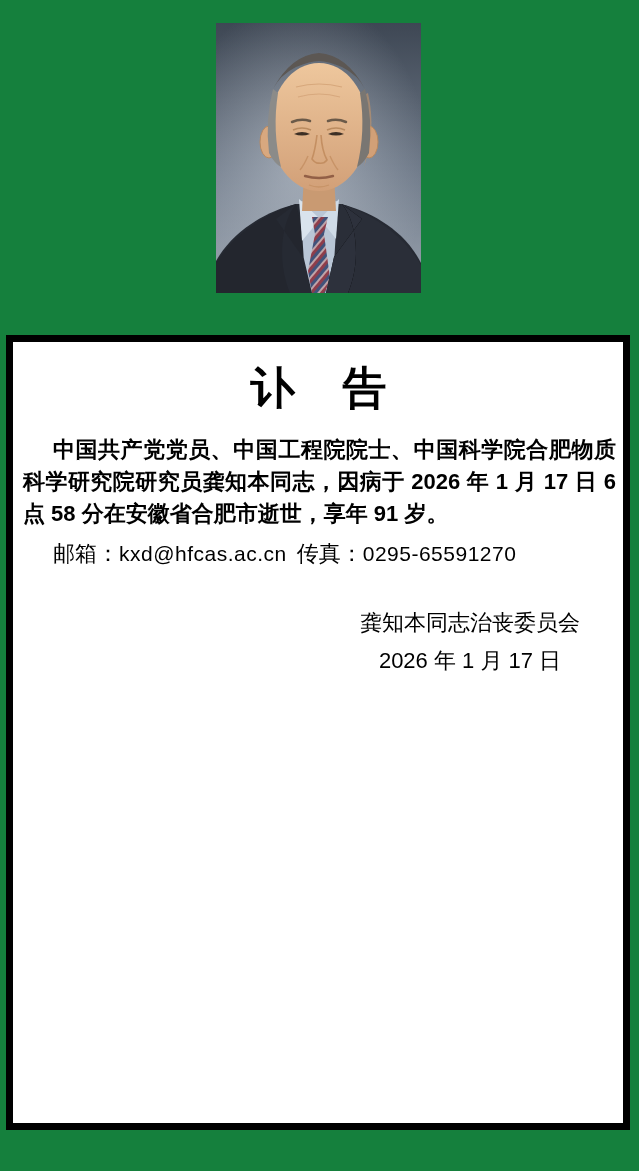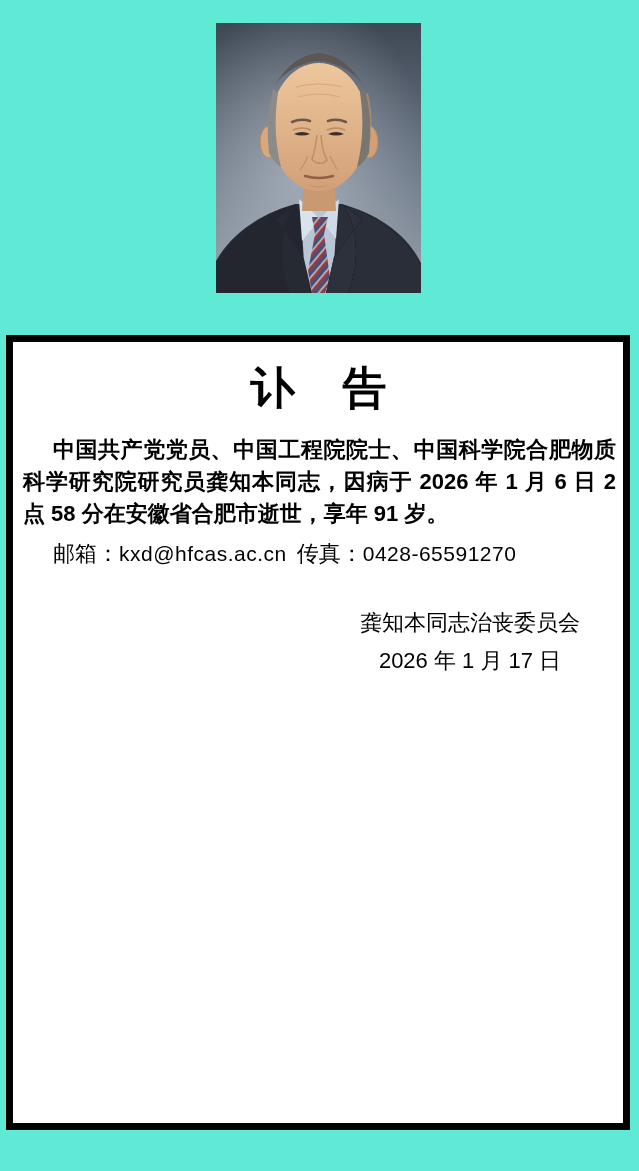--- a/index.html
+++ b/index.html
@@ -1,19 +1,19 @@
 <!DOCTYPE html>
 <html><head>
 <meta charset="utf-8">
 <style>
   html,body { margin:0; padding:0; background:#ffffff; }
   .page {
     position:relative;
     width:639px; height:1171px;
-    background:#5eead4;
+    background:#15803d;
     font-family:"Liberation Sans","DejaVu Sans",sans-serif;
     color:#000000;
     overflow:hidden;
   }
   .photo-wrap {
     position:absolute; left:216px; top:23px;
     width:205px; height:270px;
   }
   .photo-wrap svg { display:block; width:205px; height:270px; }
   .notice-box {
@@ -123,24 +123,24 @@
         <path d="M93,162 Q103,166 113,162" stroke="#c08a5c" stroke-width="1.3" fill="none" opacity="0.6"></path>
         <path d="M80,64 Q103,58 126,64" stroke="#c08a5c" stroke-width="1.2" fill="none" opacity="0.45"></path>
         <path d="M82,74 Q103,68 124,74" stroke="#c08a5c" stroke-width="1.2" fill="none" opacity="0.4"></path>
       </g>
     </svg>
   </div>
 
   <div class="notice-box">
     <div class="notice-title">讣　告</div>
 
-    <p class="notice-p">中国共产党党员、中国工程院院士、中国科学院合肥物质科学研究院研究员龚知本同志，因病于 2026 年 1 月 6 日 2 点 58 分在安徽省合肥市逝世，享年 91 岁。</p>
+    <p class="notice-p">中国共产党党员、中国工程院院士、中国科学院合肥物质科学研究院研究员龚知本同志，因病于 2026 年 1 月 17 日 6 点 58 分在安徽省合肥市逝世，享年 91 岁。</p>
 
     <div class="contact-line">
-      <span class="contact-label">邮箱：</span><span class="contact-value">kxd@hfcas.ac.cn</span><span class="contact-sep"></span><span class="contact-label">传真：</span><span class="contact-value">0428-65591270</span>
+      <span class="contact-label">邮箱：</span><span class="contact-value">kxd@hfcas.ac.cn</span><span class="contact-sep"></span><span class="contact-label">传真：</span><span class="contact-value">0295-65591270</span>
     </div>
 
     <div class="sign-block">
       <div class="sign-line">龚知本同志治丧委员会</div>
       <div class="sign-line">2026 年 1 月 17 日</div>
     </div>
   </div>
 
 </div>
 

